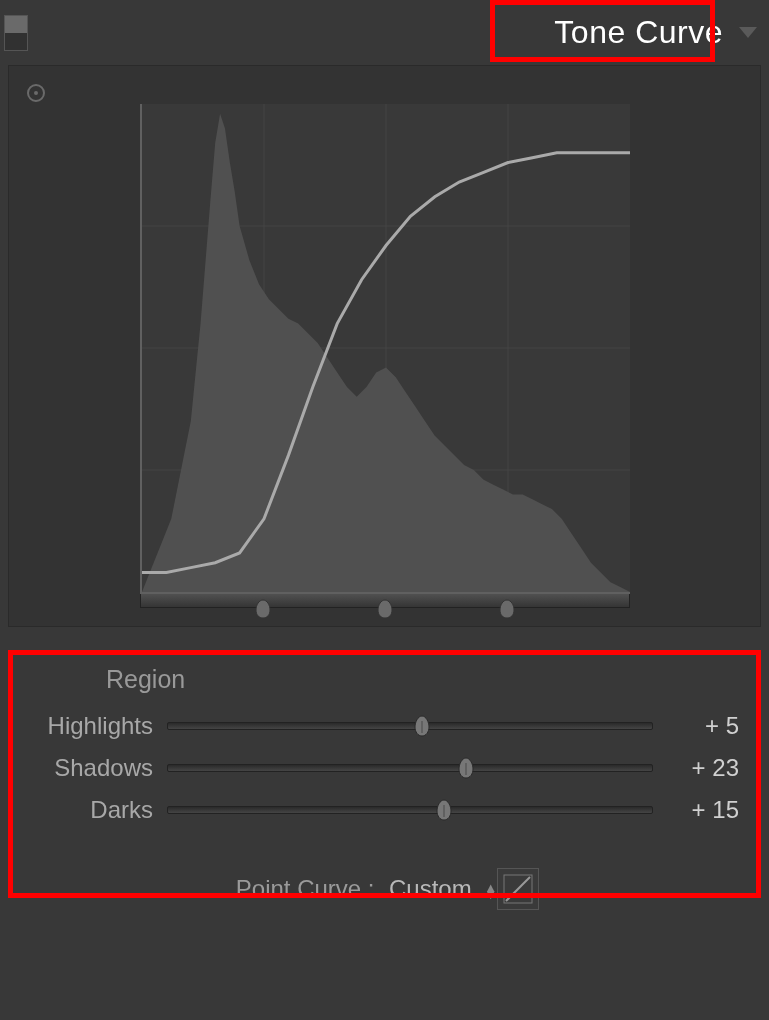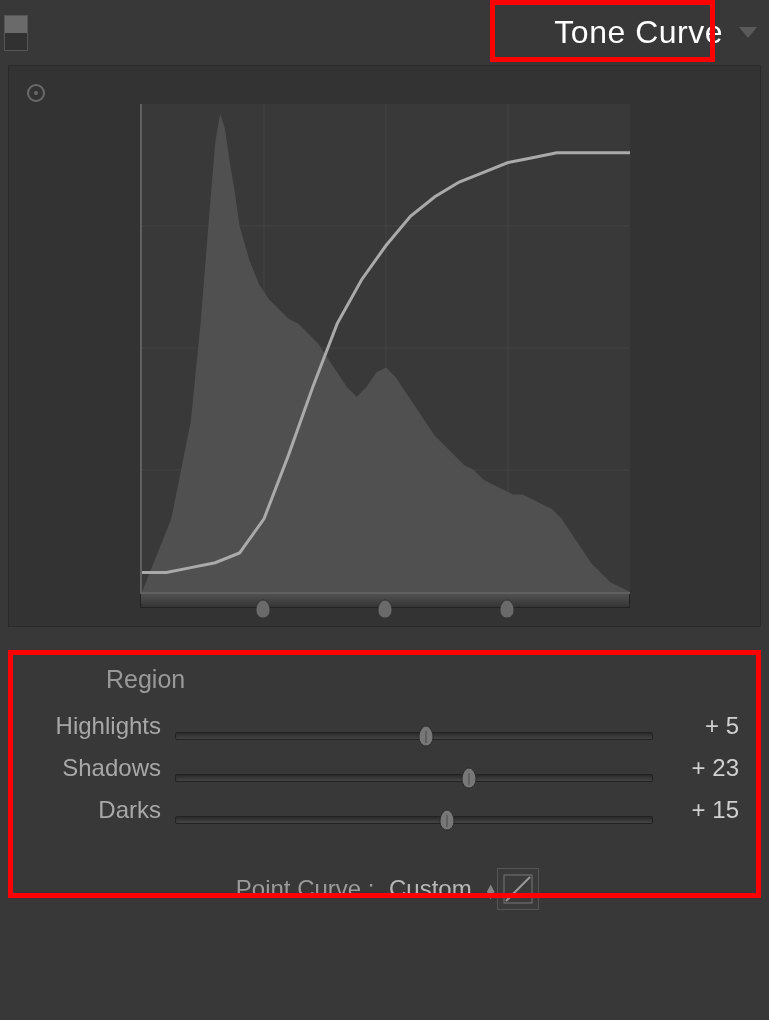--- a/index.html
+++ b/index.html
@@ -155,23 +155,23 @@
     }
     .region-label {
       font-size: 25px;
       color: #999999;
       text-align: left;
       padding-left: 98px;
       margin-bottom: 18px;
     }
     .slider-row {
       display: flex;
-      align-items: flex-end;
+      align-items: center;
       margin-bottom: 14px;
-      padding: 0 22px 0 12px;
+      padding: 0 22px 0 4px;
     }
     .slider-label {
       width: 155px;
       text-align: right;
       font-size: 24px;
       color: #a8a8a8;
       padding-right: 14px;
     }
     .slider-track {
       flex: 1;

